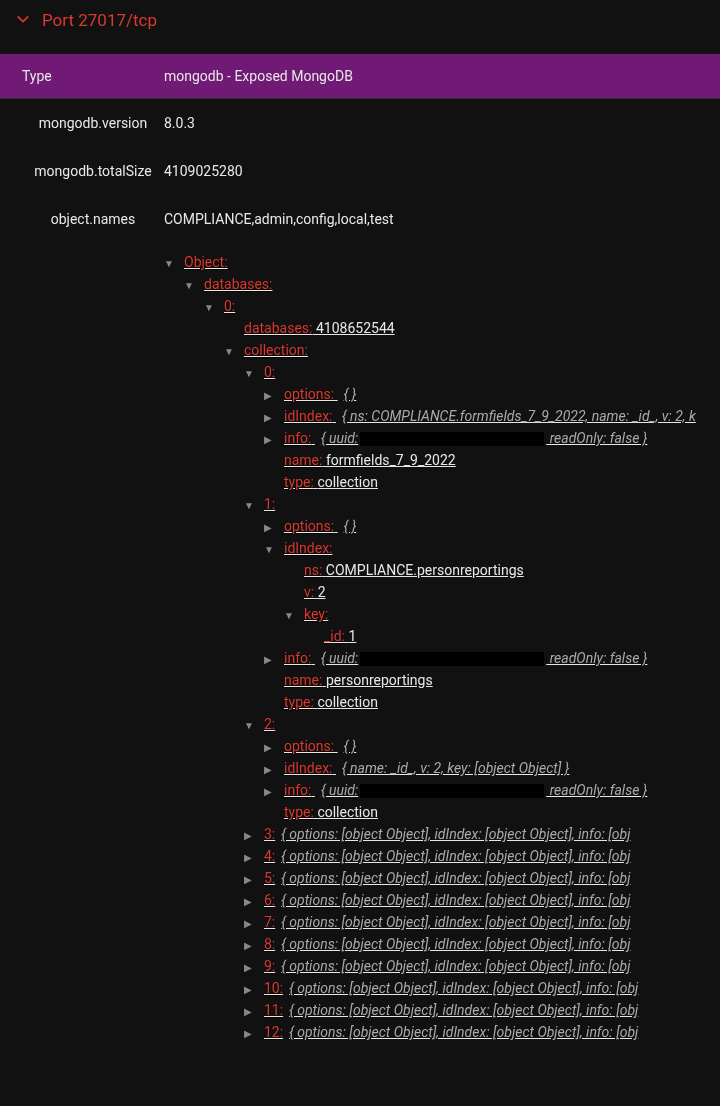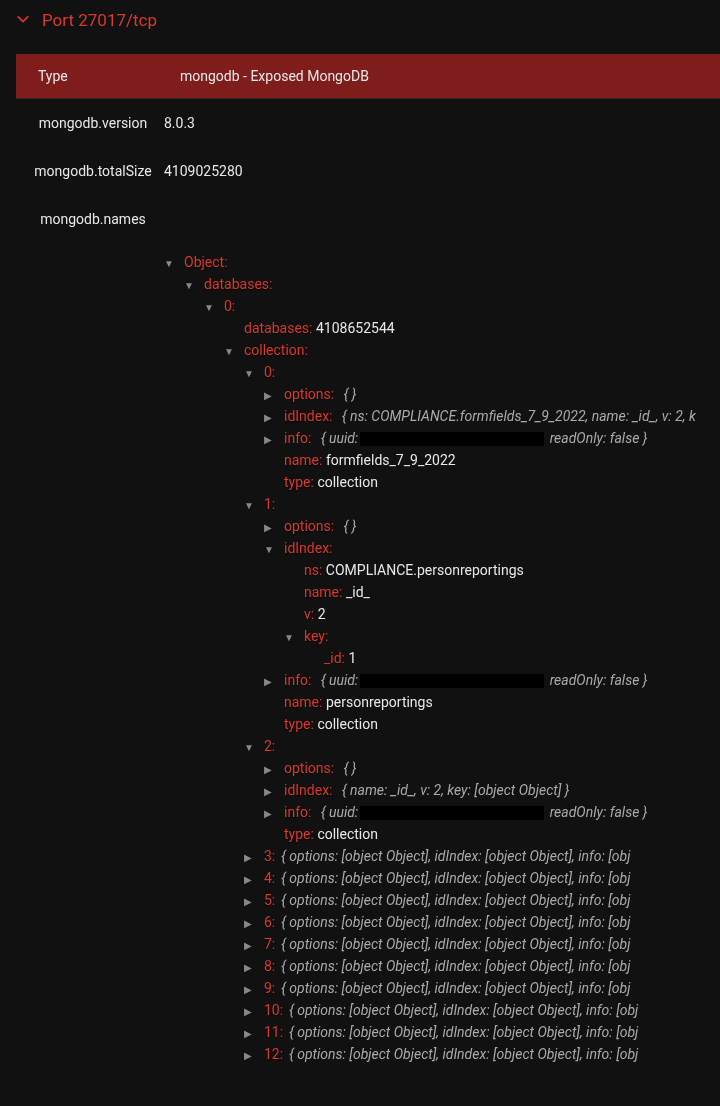--- a/index.html
+++ b/index.html
@@ -25,42 +25,43 @@
     color: #d9392f;
     font-size: 17px;
     font-weight: 400;
   }
   .info-row {
     display: flex;
     padding: 14px 22px;
     border-bottom: 1px solid #2a2a2a;
   }
   .info-row.first {
-    background: #7f1d1d;
-    margin-left: 16px;
+    background: #701a75;
+    margin-left: 0;
     margin-right: 0;
   }
   .info-key {
     width: 142px;
     flex-shrink: 0;
     color: #e8e8e8;
   }
   .info-val {
     color: #e8e8e8;
   }
   .info-row:not(.first) {
     border-bottom: none;
     padding-top: 16px;
     padding-bottom: 16px;
     text-align: center;
   }
 
   .tree {
     padding: 8px 0 0 164px;
     line-height: 22px;
+    text-decoration: underline;
   }
   .node {
     position: relative;
     padding-left: 20px;
   }
   .toggle {
     position: absolute;
     left: 0;
     top: 2px;
     width: 14px;
@@ -114,21 +115,22 @@
 </div>
 <div class="info-row">
   <div class="info-key">mongodb.version</div>
   <div class="info-val">8.0.3</div>
 </div>
 <div class="info-row">
   <div class="info-key">mongodb.totalSize</div>
   <div class="info-val">4109025280</div>
 </div>
 <div class="info-row">
-  <div class="info-key">mongodb.names</div>
+  <div class="info-key">object.names</div>
+  <div class="info-val">COMPLIANCE,admin,config,local,test</div>
 </div>
 
 <div class="tree">
   <div class="node">
     <span class="toggle open"></span>
     <span class="key">Object:</span>
     <div class="node">
       <span class="toggle open"></span>
       <span class="key">databases:</span>
       <div class="node">
@@ -181,24 +183,20 @@
               <span class="summary">{ }</span>
             </div>
             <div class="node">
               <span class="toggle open"></span>
               <span class="key">idIndex:</span>
               <div class="node kv-line">
                 <span class="key">ns:</span>
                 <span class="val">COMPLIANCE.personreportings</span>
               </div>
               <div class="node kv-line">
-                <span class="key">name:</span>
-                <span class="val">_id_</span>
-              </div>
-              <div class="node kv-line">
                 <span class="key">v:</span>
                 <span class="val">2</span>
               </div>
               <div class="node">
                 <span class="toggle open"></span>
                 <span class="key">key:</span>
                 <div class="node kv-line">
                   <span class="key">_id:</span>
                   <span class="val">1</span>
                 </div>

